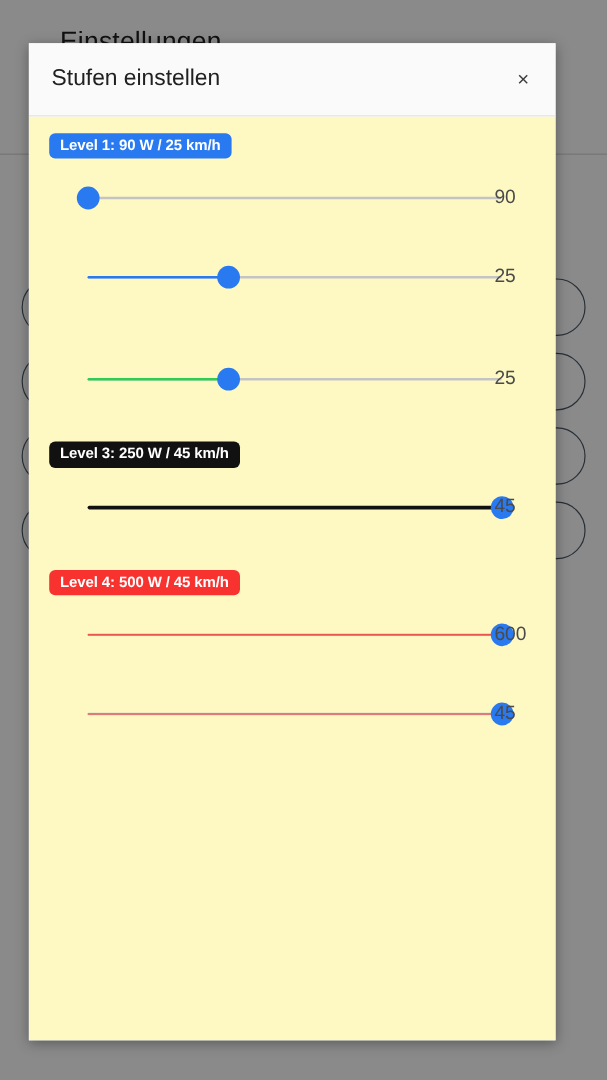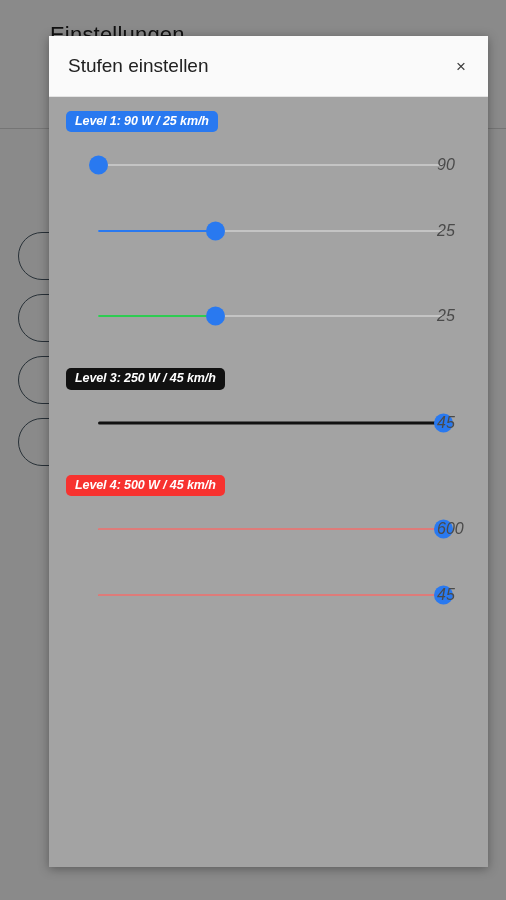--- a/index.html
+++ b/index.html
@@ -61,21 +61,21 @@
 
   .scrim {
     position: absolute;
     inset: 0;
     background: rgba(0,0,0,0.46);
   }
 
   
   .modal {
     position: absolute;
-    left: 49px;
+    left: 24px;
     top: 36px;
     width: 439px;
     height: 831px;
     background: #ffffff;
     box-shadow: 0 2px 10px rgba(0,0,0,0.35);
     overflow: hidden;
     display: flex;
     flex-direction: column;
   }
 
@@ -110,24 +110,23 @@
     color: #3c3c3c;
     cursor: pointer;
     background: none;
     border: none;
     line-height: 1;
     font-family: "Liberation Sans", sans-serif;
   }
 
   .modal-body {
     flex: 1;
-    background: #a3a3a3;
+    background: #fef9c3;
     padding: 14px 0 0 0;
     overflow: hidden;
-    font-style: italic;
   }
 
   
   .level-group { position: relative; }
   .level-group.g1 { padding-top: 0px; }
   .level-group.g2 { padding-top: 19px; }
   .level-group.g3 { padding-top: 19px; }
   .level-group.g4 { padding-top: 19px; }
 
   .level-badge {

